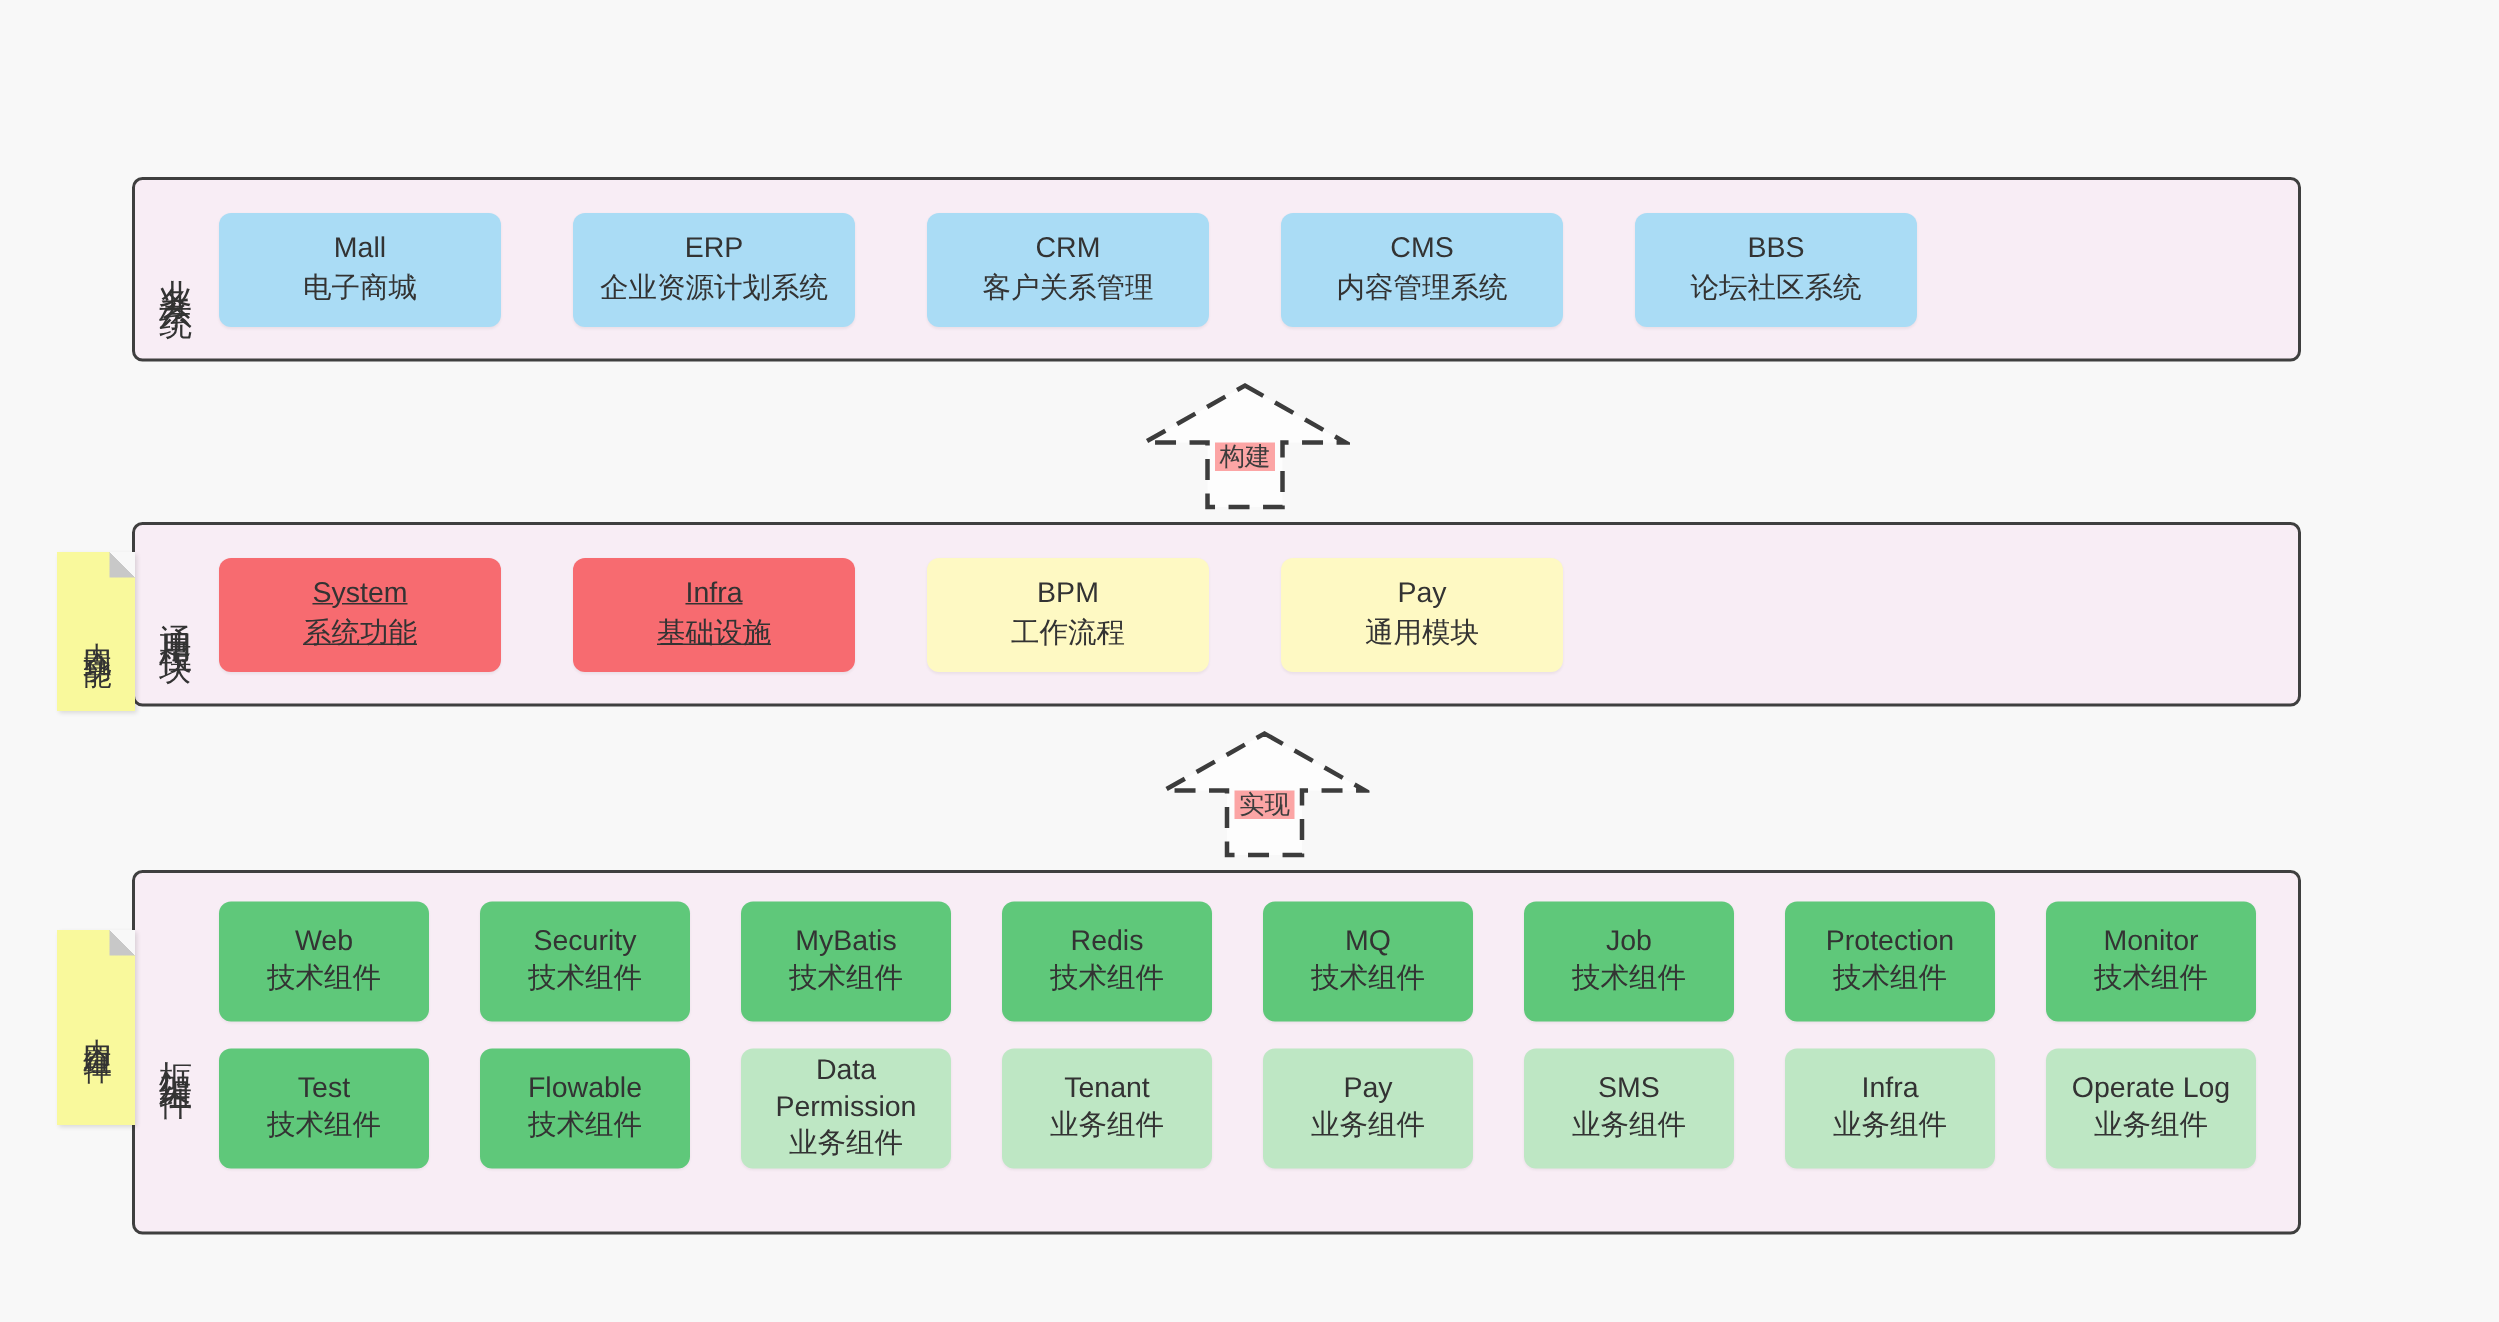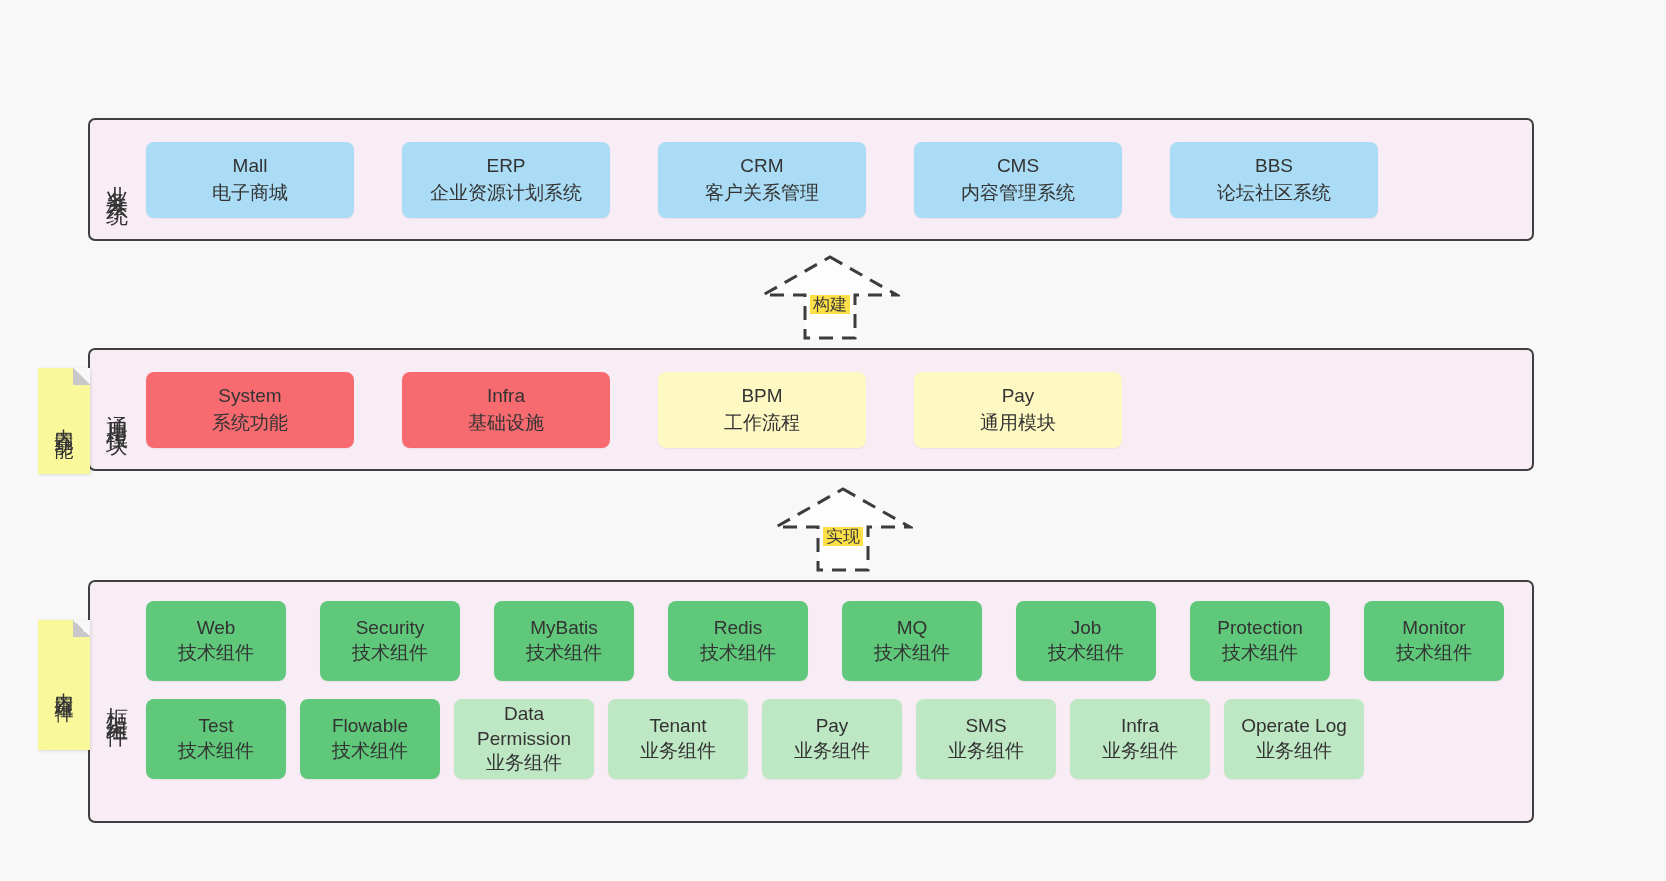--- a/index.html
+++ b/index.html
@@ -24,32 +24,32 @@
     display:flex; align-items:center; justify-content:center;
     writing-mode:vertical-rl; text-orientation:upright;
     font-size:22px; letter-spacing:6px; color:#333;
   }
 
   .boxrow {
     position:absolute; left:56px; top:0; height:100%;
     display:flex; align-items:center; gap:48px;
   }
   .rowA { position:absolute; left:56px; top:19px; display:flex; gap:34px; }
-  .rowB { position:absolute; left:56px; top:117px; display:flex; gap:14px; }
+  .rowB { position:absolute; left:56px; top:117px; display:flex; gap:34px; }
 
   .box {
     border-radius:8px; box-sizing:border-box; padding:0 4px;
     display:flex; flex-direction:column; align-items:center; justify-content:center;
     text-align:center; font-size:19px; line-height:1.42; color:#333;
     box-shadow:0 1px 2px rgba(0,0,0,0.06);
   }
-  .wide  { width:208px; height:76px; }
+  .wide  { width:188px; height:76px; }
   .small { width:140px; height:80px; line-height:1.3; }
   .blue   { background:#aadcf5; }
-  .red    { background:#f76b70; }
+  .red    { background:#f76b70;text-decoration:underline; }
   .pink   { background:#fef9c3; }
   .gdark  { background:#5fc87a; }
   .glight { background:#bee7c4; }
   .box .t, .box .s { width:100%; }
 
   .sticky {
     position:absolute; left:38px; width:52px; background:#f9f99c; z-index:3;
     display:flex; align-items:center; justify-content:center;
     writing-mode:vertical-rl; text-orientation:upright;
     font-size:19px; letter-spacing:4px; color:#333;
@@ -63,21 +63,21 @@
   .sticky2 { top:620px; height:130px; }
 
   .arrow { position:absolute; width:140px; height:86px; }
   .arrow1 { left:760px; top:255px; }
   .arrow2 { left:773px; top:487px; }
   .arrow svg { display:block; }
   .alabel {
     position:absolute; left:0; right:0; top:38px; text-align:center;
     font-size:17px; color:#3c3c3c;
   }
-  .alabel span { background:#fde047; padding:0 3px; }
+  .alabel span { background:#fca5a5; padding:0 3px; }
 </style>
 </head>
 <body>
 
 <div class="canvas">
 
   <div class="layer layer1">
     <div class="vlabel">业务系统</div>
     <div class="boxrow">
       <div class="box wide blue">

